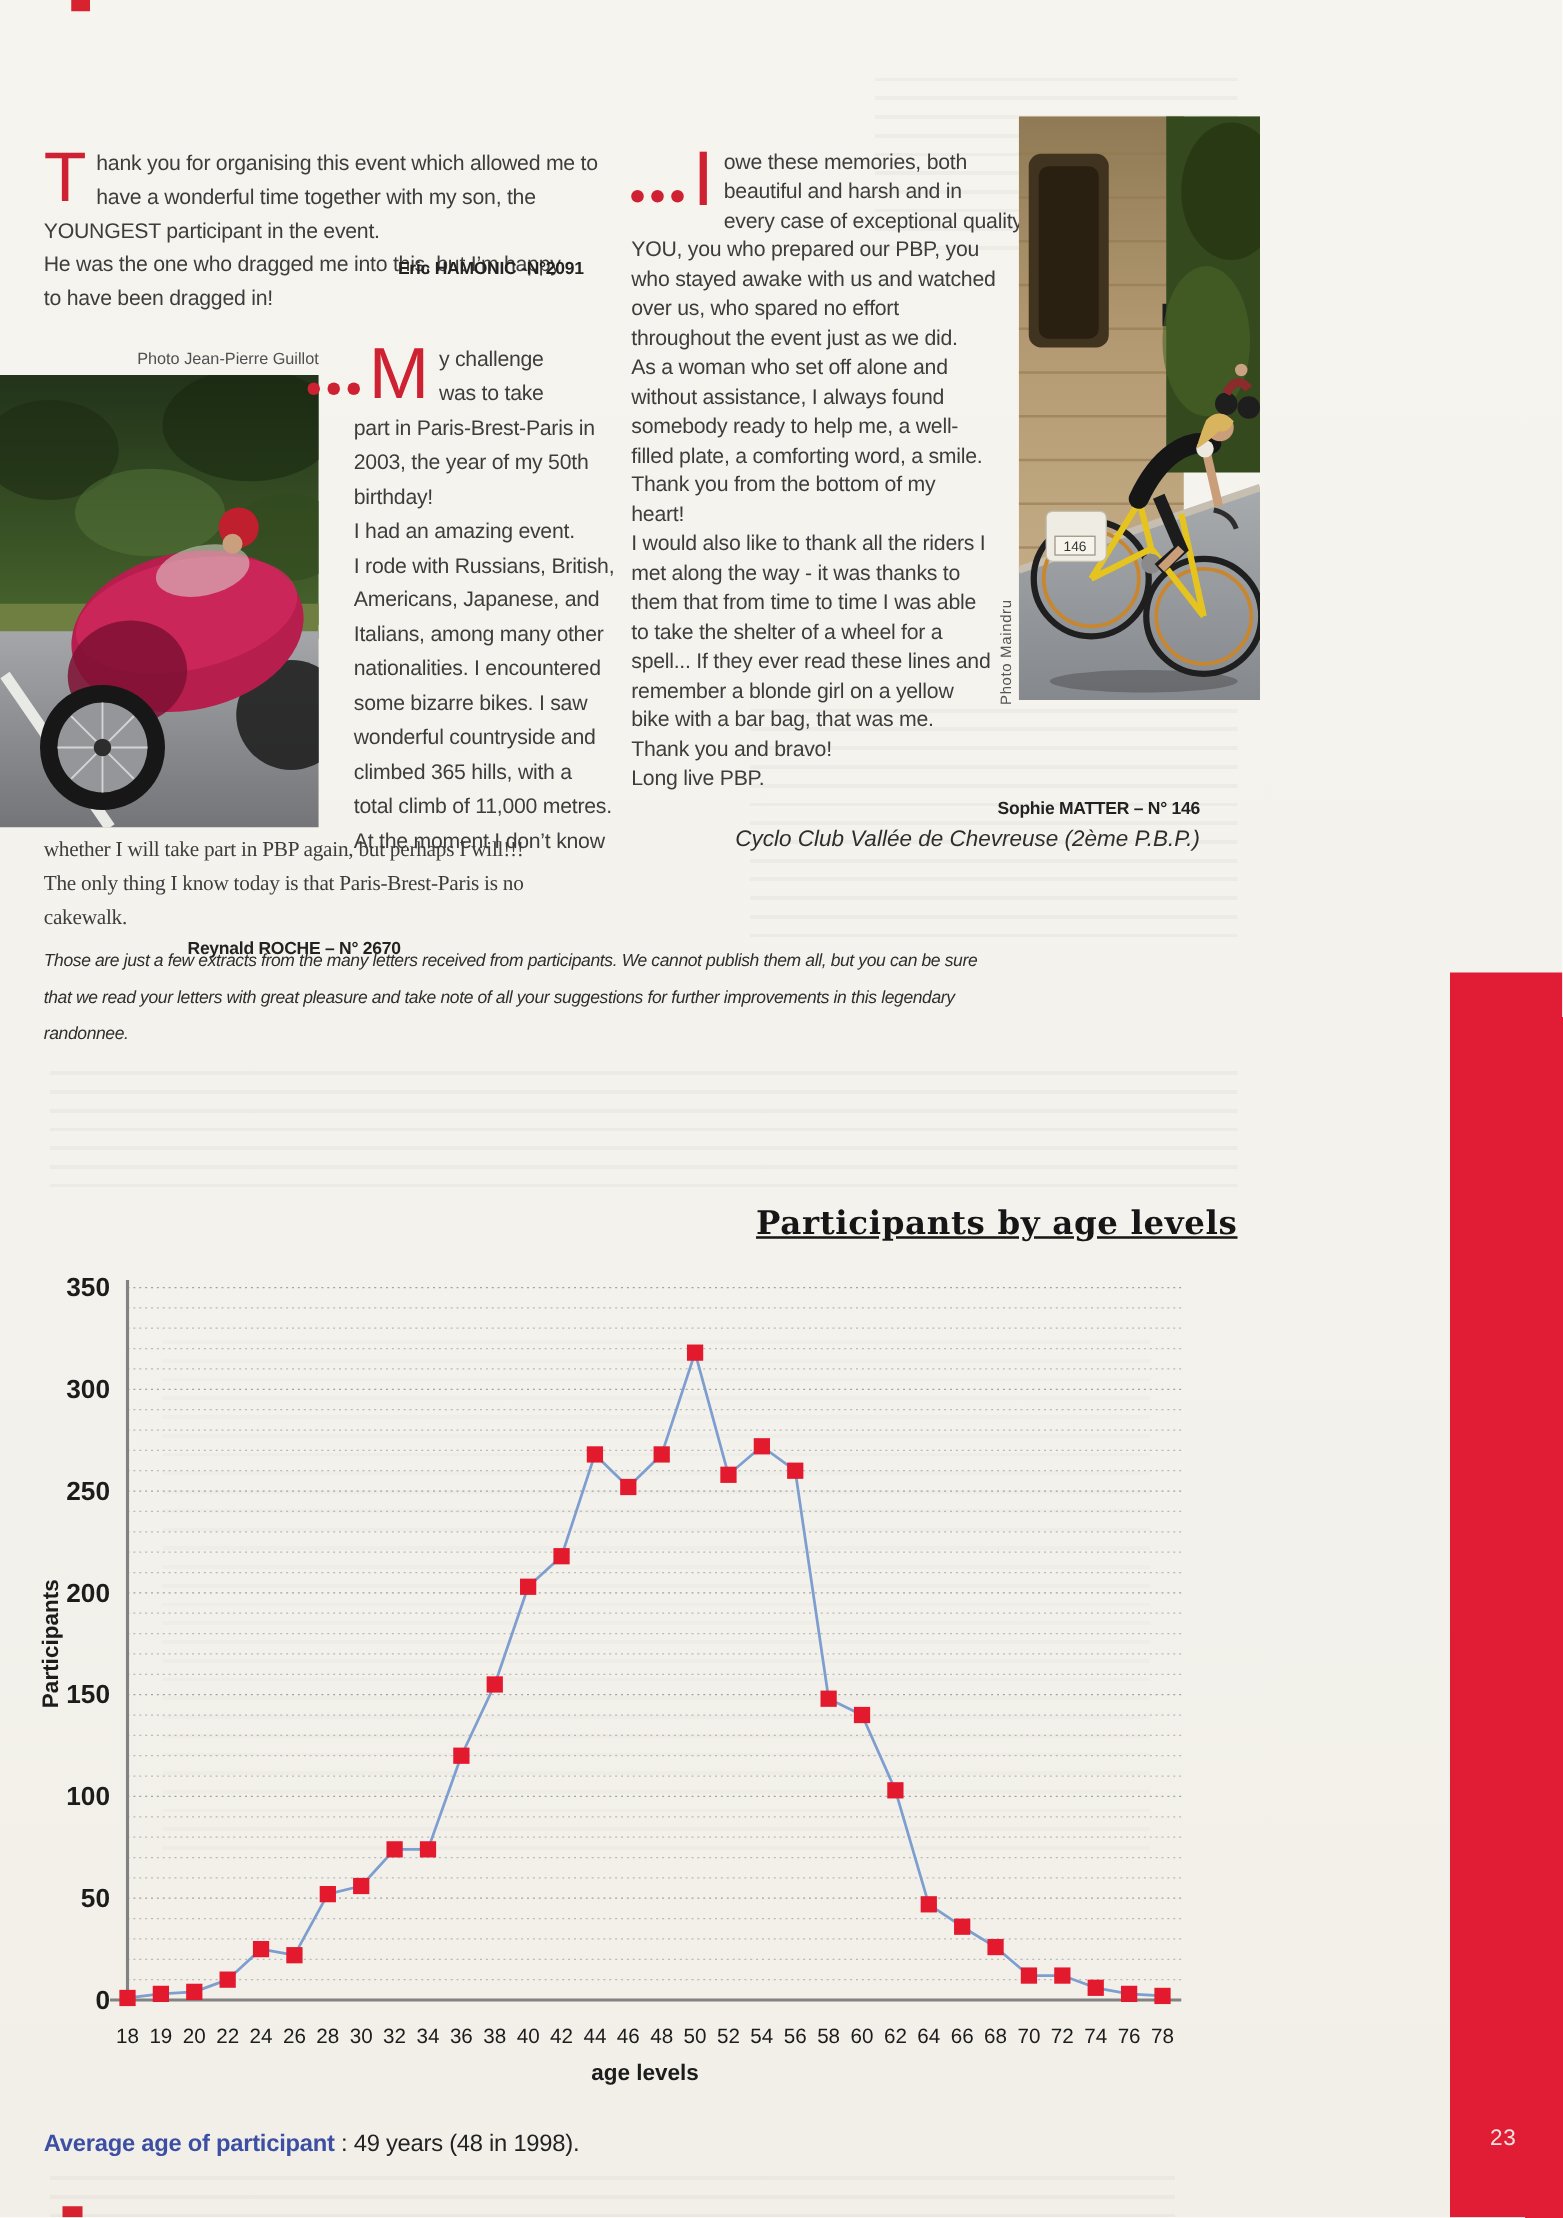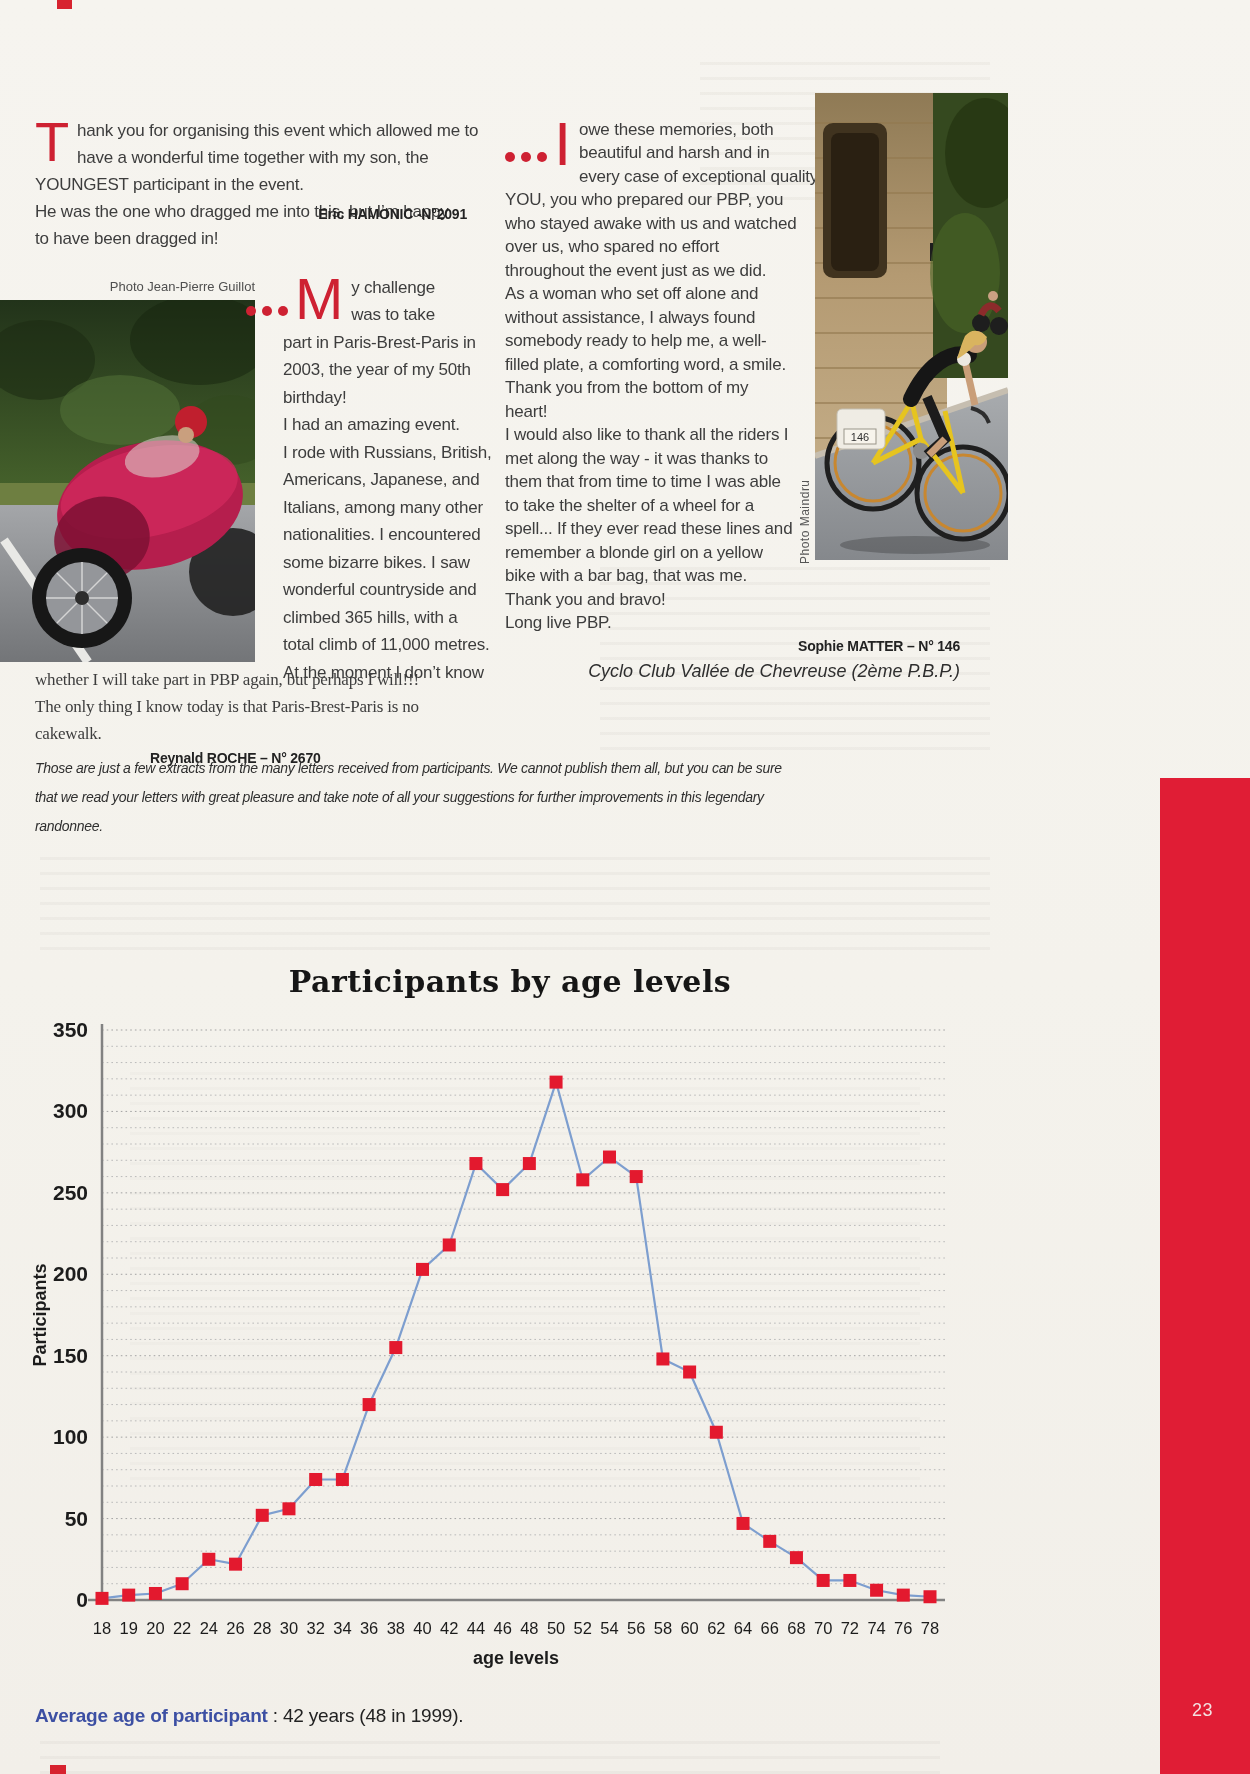--- a/index.html
+++ b/index.html
@@ -10,22 +10,22 @@
   .letter{font-size:17px;line-height:27px;letter-spacing:-0.2px;white-space:pre-line;color:#3d3d3d;}
   .capwrap{float:left;display:flex;align-items:flex-end;margin:3px 8px 0 0;}
   .dropcap{font-size:58px;line-height:44px;color:#ce2132;font-weight:500;}
   .dots{display:flex;gap:6px;margin:0 7px 5px 0;}
   .dot{width:10px;height:10px;border-radius:50%;background:#ce2132;}
   .sig{font-weight:bold;font-size:14px;color:#222;letter-spacing:-0.2px;}
   .club{font-style:italic;font-size:18px;color:#2e2e2e;}
   .caption{font-size:13px;color:#4f4f4f;}
   .vcaption{writing-mode:vertical-rl;transform:rotate(180deg);font-size:12px;color:#555;letter-spacing:0.5px;}
   .intro{font-style:italic;font-size:14px;line-height:29px;letter-spacing:-0.3px;color:#2f2f2f;white-space:pre-line;}
-  .chart-title{font-family:"DejaVu Serif",serif;font-weight:bold;font-size:30px;color:#161616;
-               text-align:center;letter-spacing:0.5px;}
+  .chart-title{font-family:"DejaVu Serif",serif;font-weight:bold;font-size:26px;color:#161616;
+               text-align:right;letter-spacing:0.5px;text-decoration:underline;}
   .footer-note{font-size:19px;letter-spacing:-0.2px;color:#222;}
   .footer-note .blue{color:#3c4fa3;font-weight:bold;}
   .redbar{background:#e01d35;}
   .pagenum{color:#f3e1e1;font-size:18px;letter-spacing:0.5px;}
   .ghost{position:absolute;pointer-events:none;
          background:repeating-linear-gradient(0deg,rgba(125,118,100,0.055) 0 3px,transparent 3px 15px);
          filter:blur(0.6px);}
   .printmark{background:#d7232f;}
   svg text{font-family:"Liberation Sans",sans-serif;}
 </style>
@@ -335,19 +335,19 @@
       <text x="793.1612903225806" y="622" text-anchor="middle" font-size="16.5" font-weight="500" fill="#1c1c1c">70</text>
       <text x="819.8709677419355" y="622" text-anchor="middle" font-size="16.5" font-weight="500" fill="#1c1c1c">72</text>
       <text x="846.5806451612904" y="622" text-anchor="middle" font-size="16.5" font-weight="500" fill="#1c1c1c">74</text>
       <text x="873.2903225806451" y="622" text-anchor="middle" font-size="16.5" font-weight="500" fill="#1c1c1c">76</text>
       <text x="900" y="622" text-anchor="middle" font-size="16.5" font-weight="500" fill="#1c1c1c">78</text>
       <text x="486" y="652" text-anchor="middle" font-size="18" font-weight="600" fill="#1c1c1c">age levels</text>
       <text x="16" y="303" text-anchor="middle" font-size="18" font-weight="600" fill="#1c1c1c" transform="rotate(-90 16 303)">Participants</text>
     </svg>
 
   <div class="abs footer-note" style="left:35px;top:1705px;">
-    <span class="blue">Average age of participant</span><span> : 42 years (48 in 1999).</span>
+    <span class="blue">Average age of participant</span><span> : 49 years (48 in 1998).</span>
   </div>
 
   <div class="abs redbar" style="left:1160px;top:778px;width:90px;height:996px;"></div>
   <div class="abs pagenum" style="left:1192px;top:1700px;">23</div>
 
 </div>
 
 </body></html>

